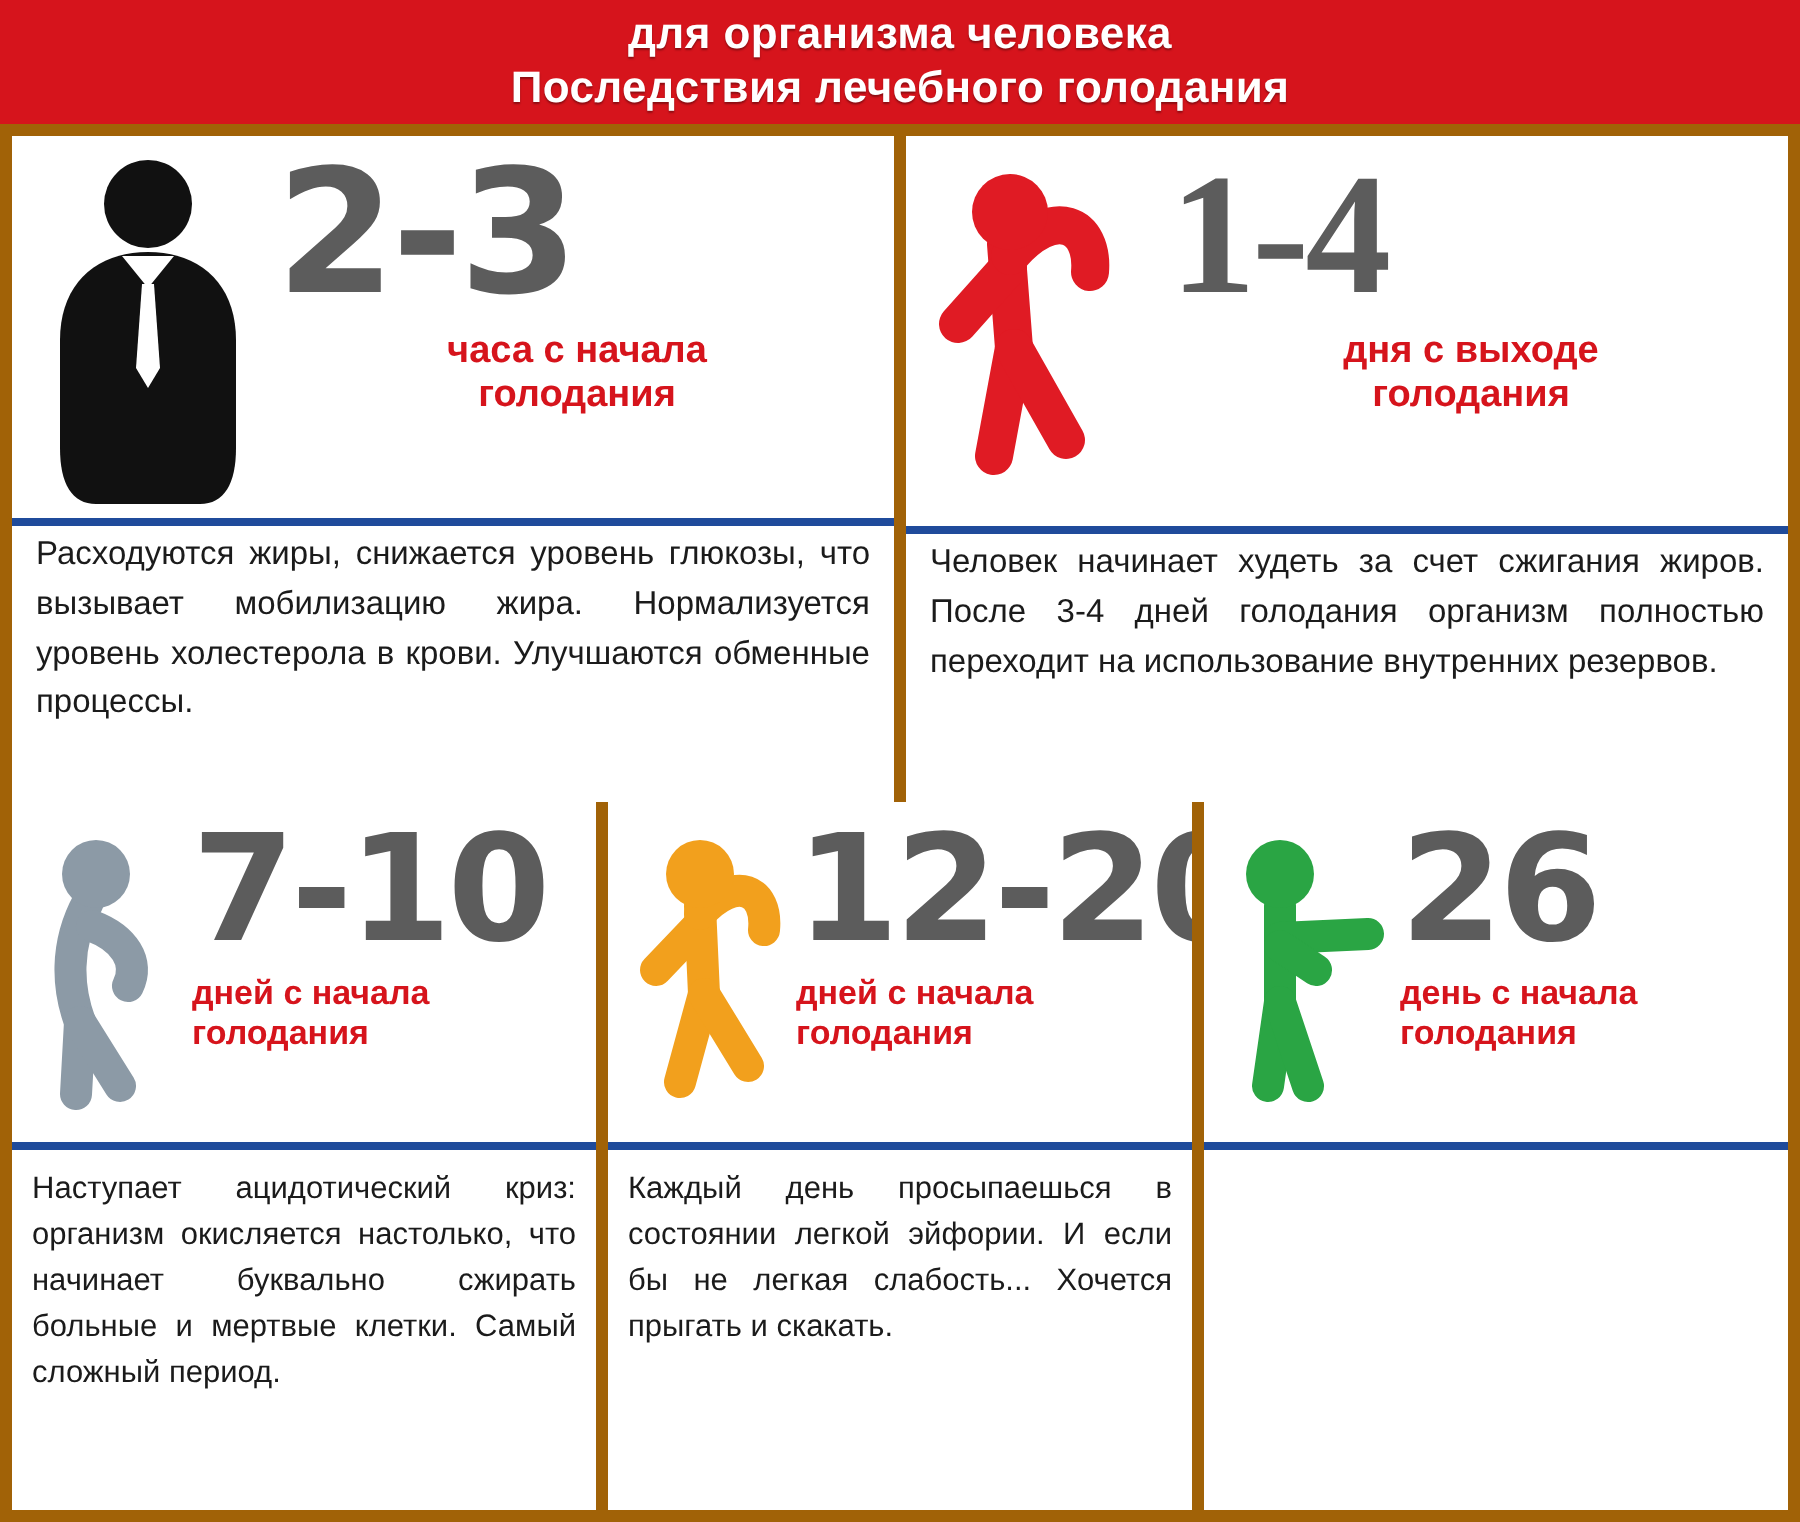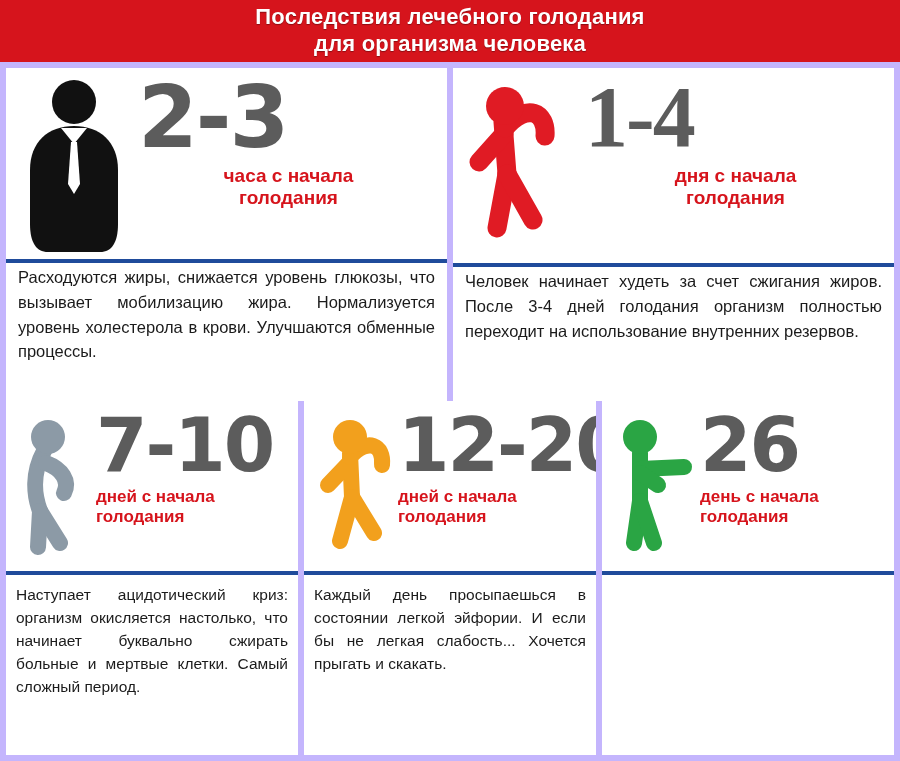--- a/index.html
+++ b/index.html
@@ -42,21 +42,21 @@
   }
   .header-title span { display: block; }
 
   
   .frame {
     position: absolute;
     left: 0;
     top: 62px;
     width: 900px;
     height: 699px;
-    background: #c4b5fd;
+    background: #a16207;
     box-sizing: border-box;
     padding: 6px;
   }
   .row {
     display: flex;
     box-sizing: border-box;
   }
   .row-top { height: 333px; }
   .row-bottom { height: 354px; margin-top: 0; border-radius: 16px; }
 
@@ -142,22 +142,22 @@
   
   .fig-svg { display: block; }
 </style>
 </head>
 <body>
 
 <div id="poster">
 
   <div class="header">
     <div class="header-title">
+      <span>для организма человека</span>
       <span>Последствия лечебного голодания</span>
-      <span>для организма человека</span>
     </div>
   </div>
 
   <div class="frame">
 
     <div class="row row-top">
 
       <div class="card c1">
         <div class="card-top">
           <div class="figure">
@@ -190,21 +190,21 @@
                 <path d="M46 96 L72 142"></path>
                 <path d="M43 56 L18 84"></path>
                 <path d="M44 50 C66 24 86 34 84 58"></path>
               </g>
               <circle cx="44" cy="28" r="19" fill="#e01b24"></circle>
             </svg>
           </div>
           <div class="numblock">
             <div class="bignum">1-4</div>
             <div class="unit">
-              <span>дня с начала</span>
+              <span>дня с выходе</span>
               <span>голодания</span>
             </div>
           </div>
         </div>
         <div class="divider"></div>
         <div class="body-text">Человек начинает худеть за счет сжигания жиров. После 3-4 дней голодания организм полностью переходит на использование внутренних резервов.</div>
       </div>
 
     </div>
 

